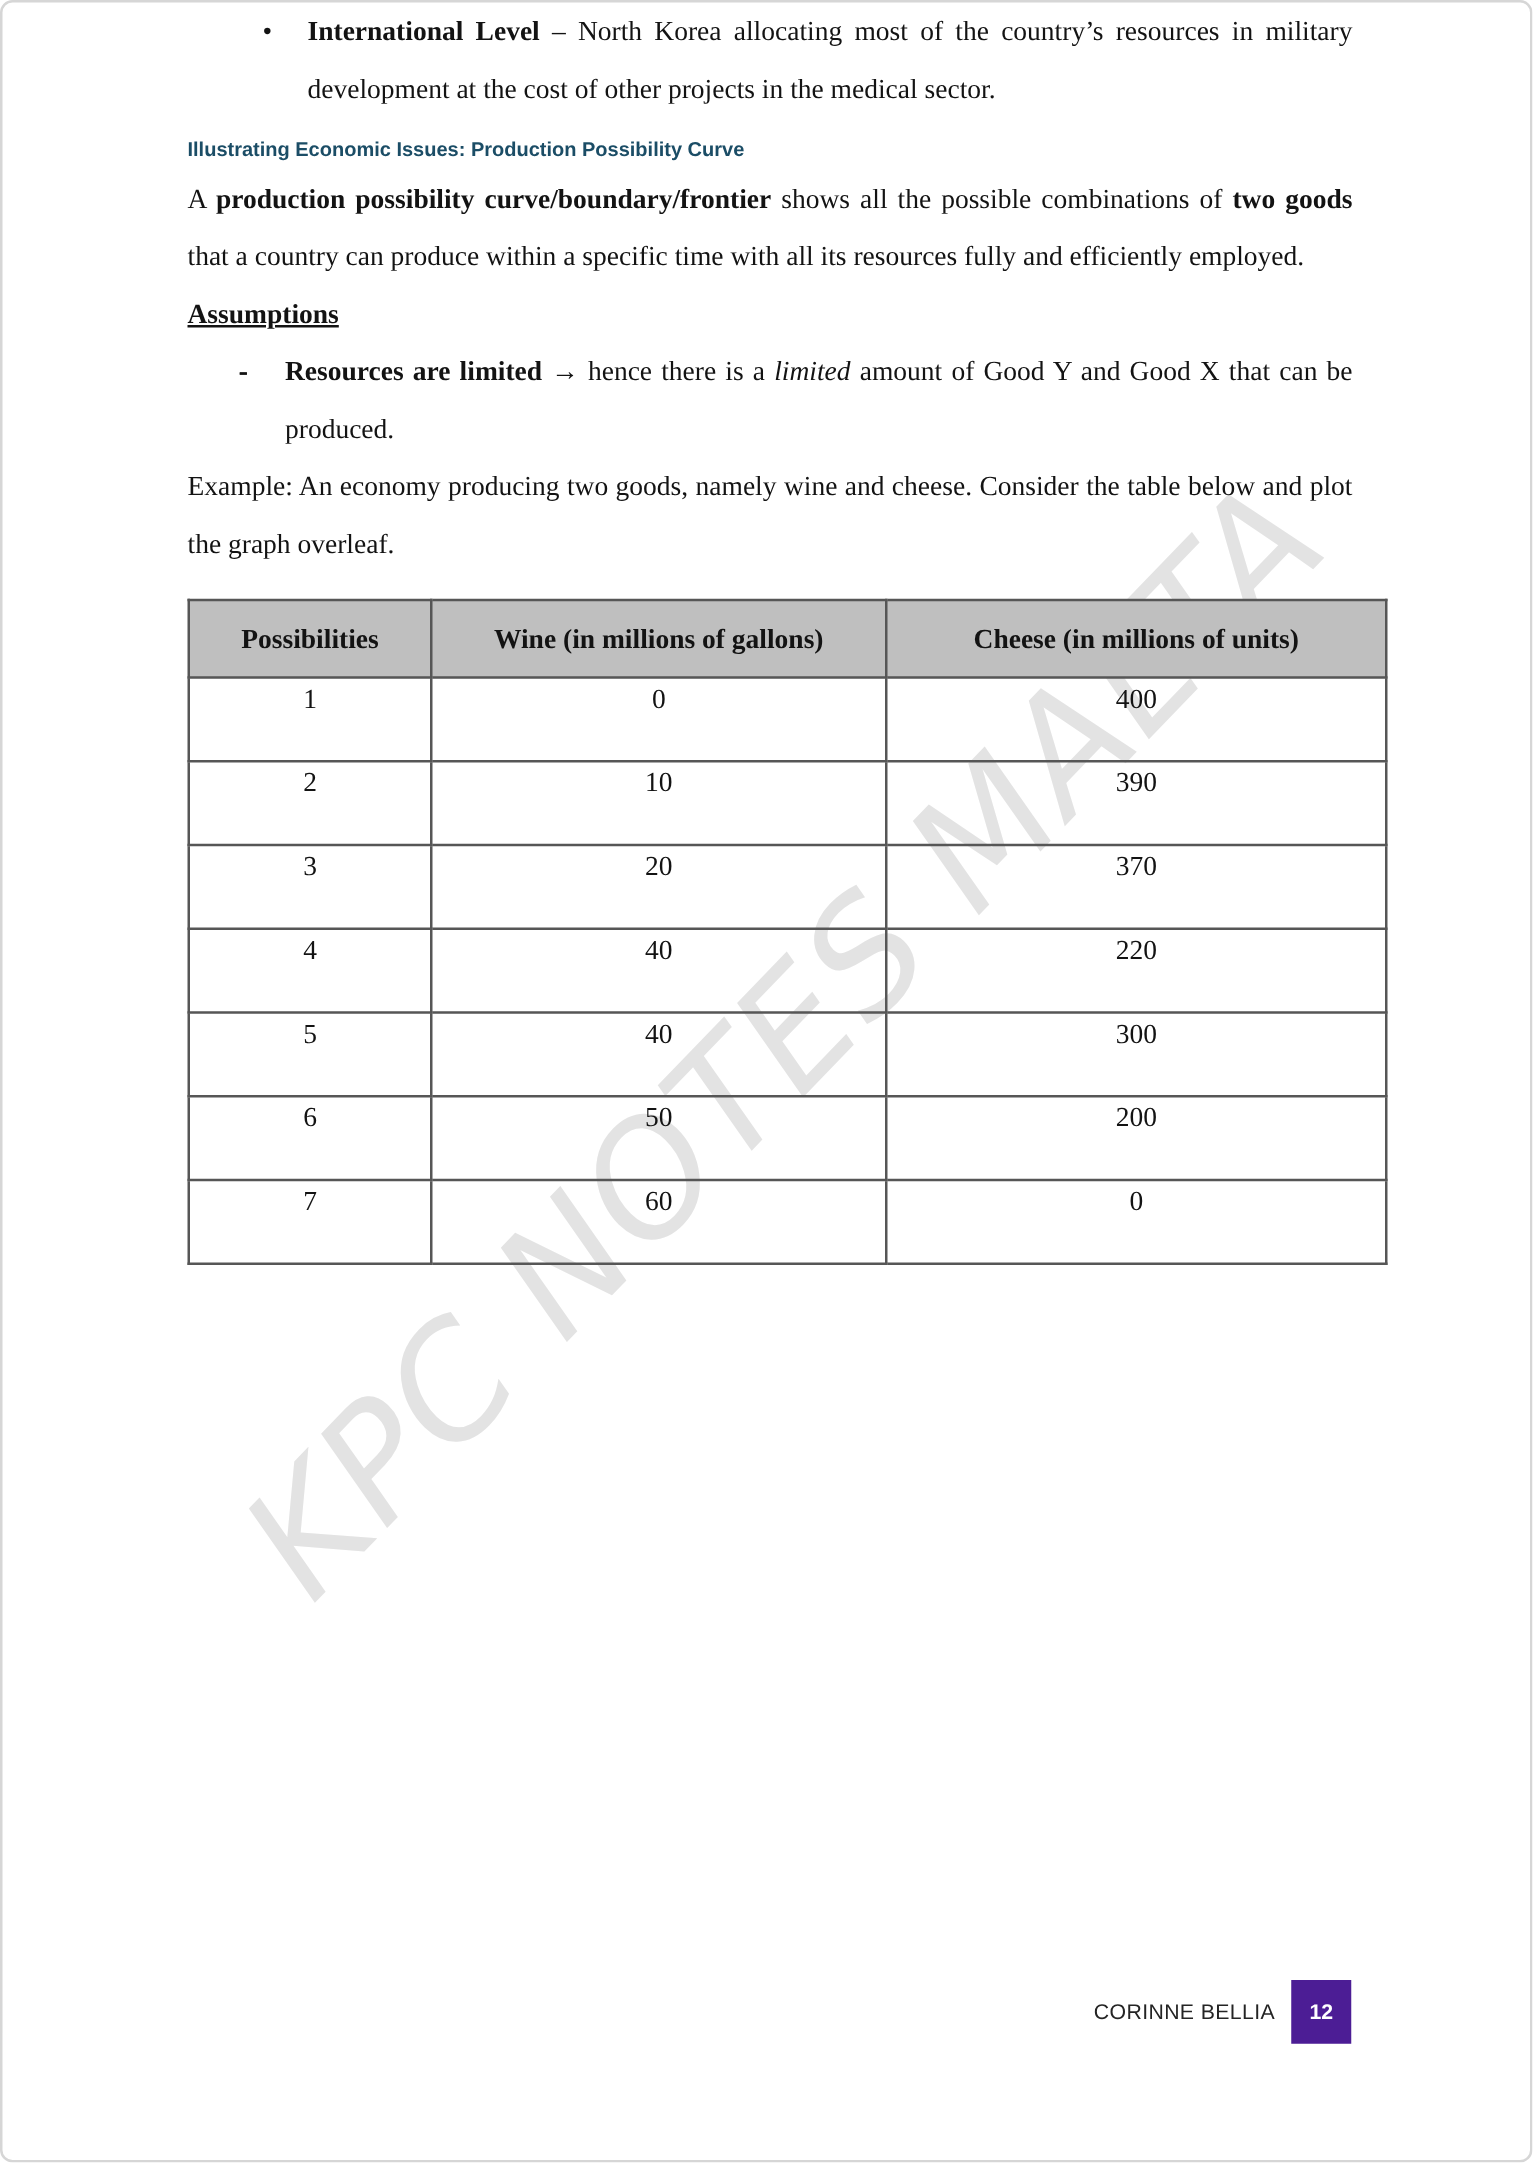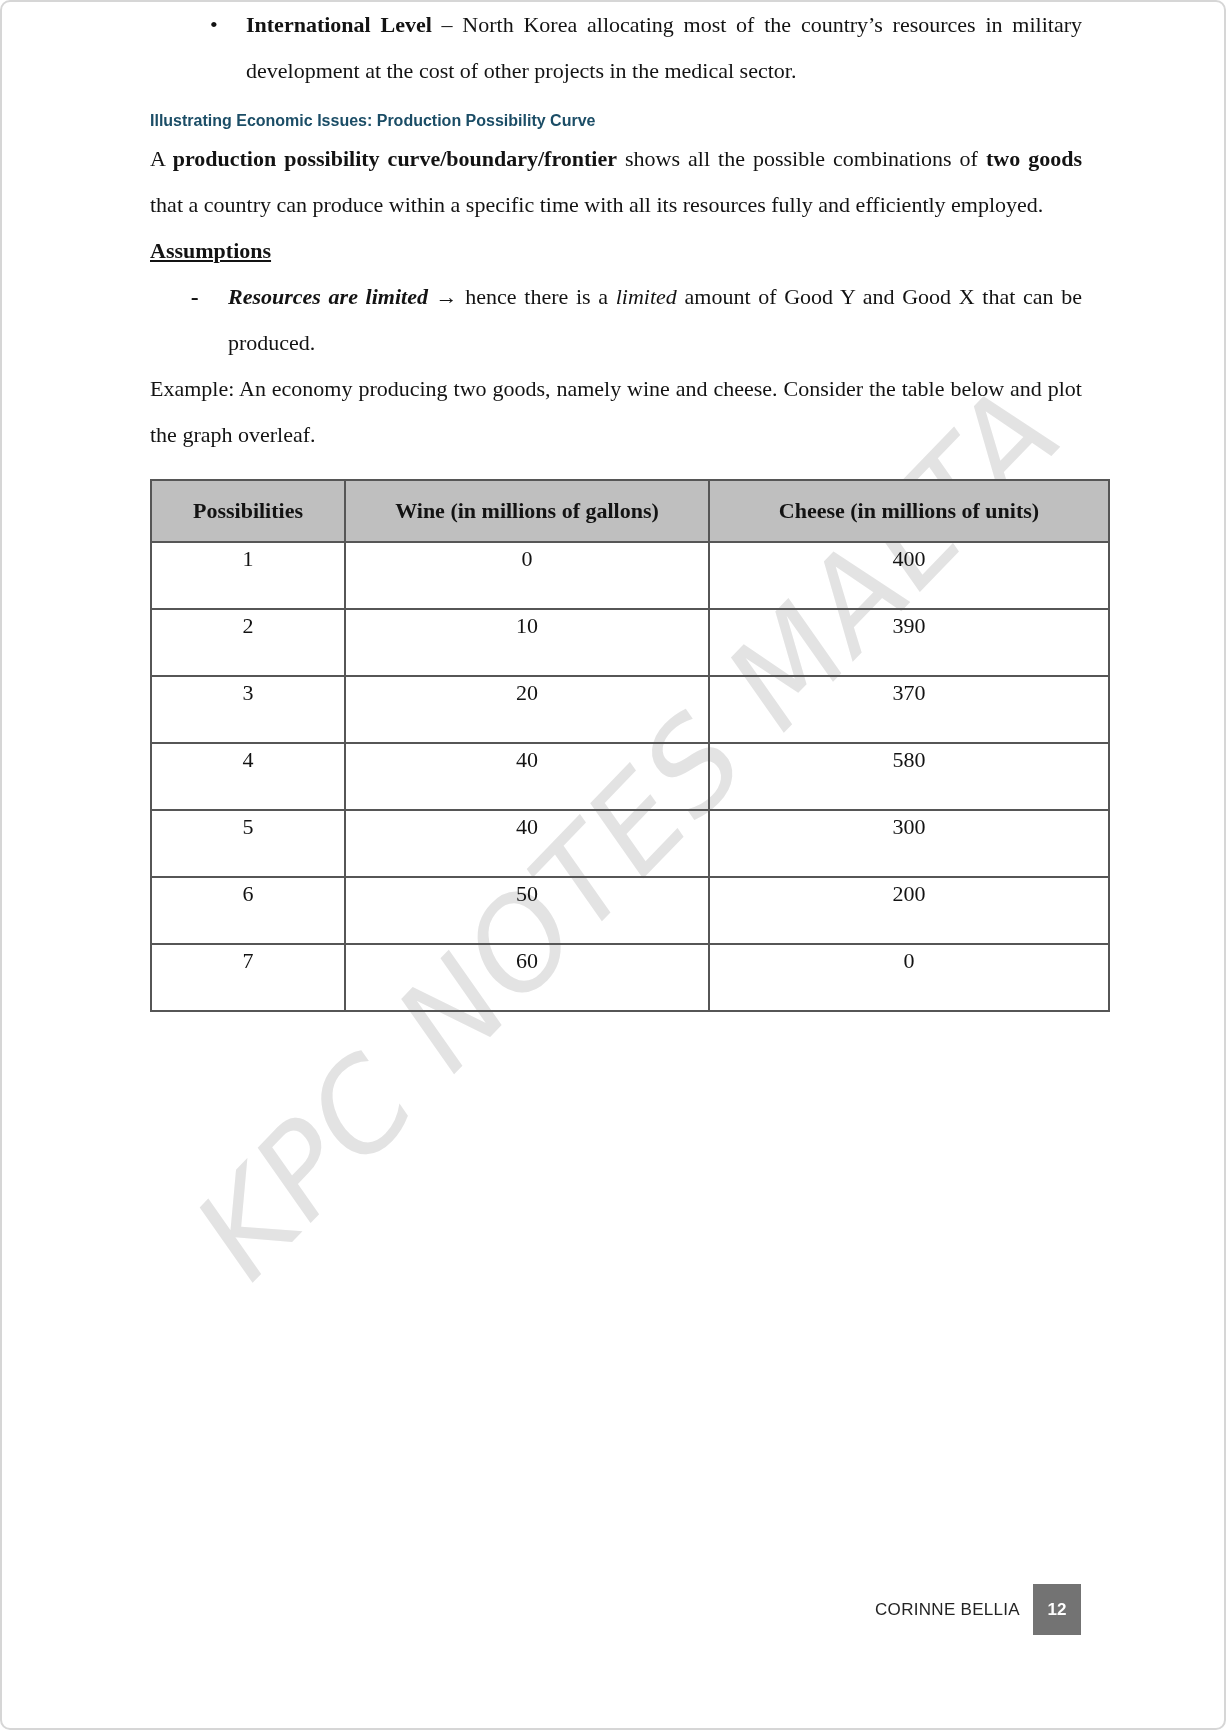--- a/index.html
+++ b/index.html
@@ -49,21 +49,21 @@
     line-height:30px;
     color:#1b4d66;
   }
   .intro-para { margin-top:26px; text-align:justify; }
   .assumptions-title { margin-top:24px; font-weight:bold; text-decoration:underline; }
   .dash-item { margin-top:14px; position:relative; padding-left:78px; }
   .dash-item.justified { text-align:justify; }
   .dash-item .dash-marker { position:absolute; left:41px; top:0; font-weight:bold; }
   .example-para { margin-top:14px; text-align:justify; }
   b.term { font-weight:bold; }
-  .bold-italic { font-weight:bold; font-style:italic; }
+  .bold-italic { font-weight:bold; }
   .italic { font-style:italic; }
   .arrow { font-weight:bold; }
   table.data-table {
     margin-top:21px;
     border-collapse:collapse;
     width:958px;
     table-layout:fixed;
   }
   table.data-table th, table.data-table td {
     border:2px solid #565656;
@@ -86,21 +86,21 @@
   .footer {
     position:absolute; z-index:1;
     top:1582px; right:143px;
     height:51px;
     display:flex; align-items:center; gap:13px;
     font-family:"Liberation Sans", sans-serif;
   }
   .footer .author { font-size:17px; color:#242424; letter-spacing:0.3px;margin-left:48px; }
   .page-badge {
     width:48px; height:51px;
-    background:#737373;
+    background:#4c1d95;
     color:#ffffff;
     display:flex; align-items:center; justify-content:center;
     font-size:17px; font-weight:bold;
   }
 </style>
 </head>
 <body>
 
 <div class="page">
 
@@ -157,21 +157,21 @@
           <td>390</td>
         </tr>
         <tr>
           <td>3</td>
           <td>20</td>
           <td>370</td>
         </tr>
         <tr>
           <td>4</td>
           <td>40</td>
-          <td>580</td>
+          <td>220</td>
         </tr>
         <tr>
           <td>5</td>
           <td>40</td>
           <td>300</td>
         </tr>
         <tr>
           <td>6</td>
           <td>50</td>
           <td>200</td>

